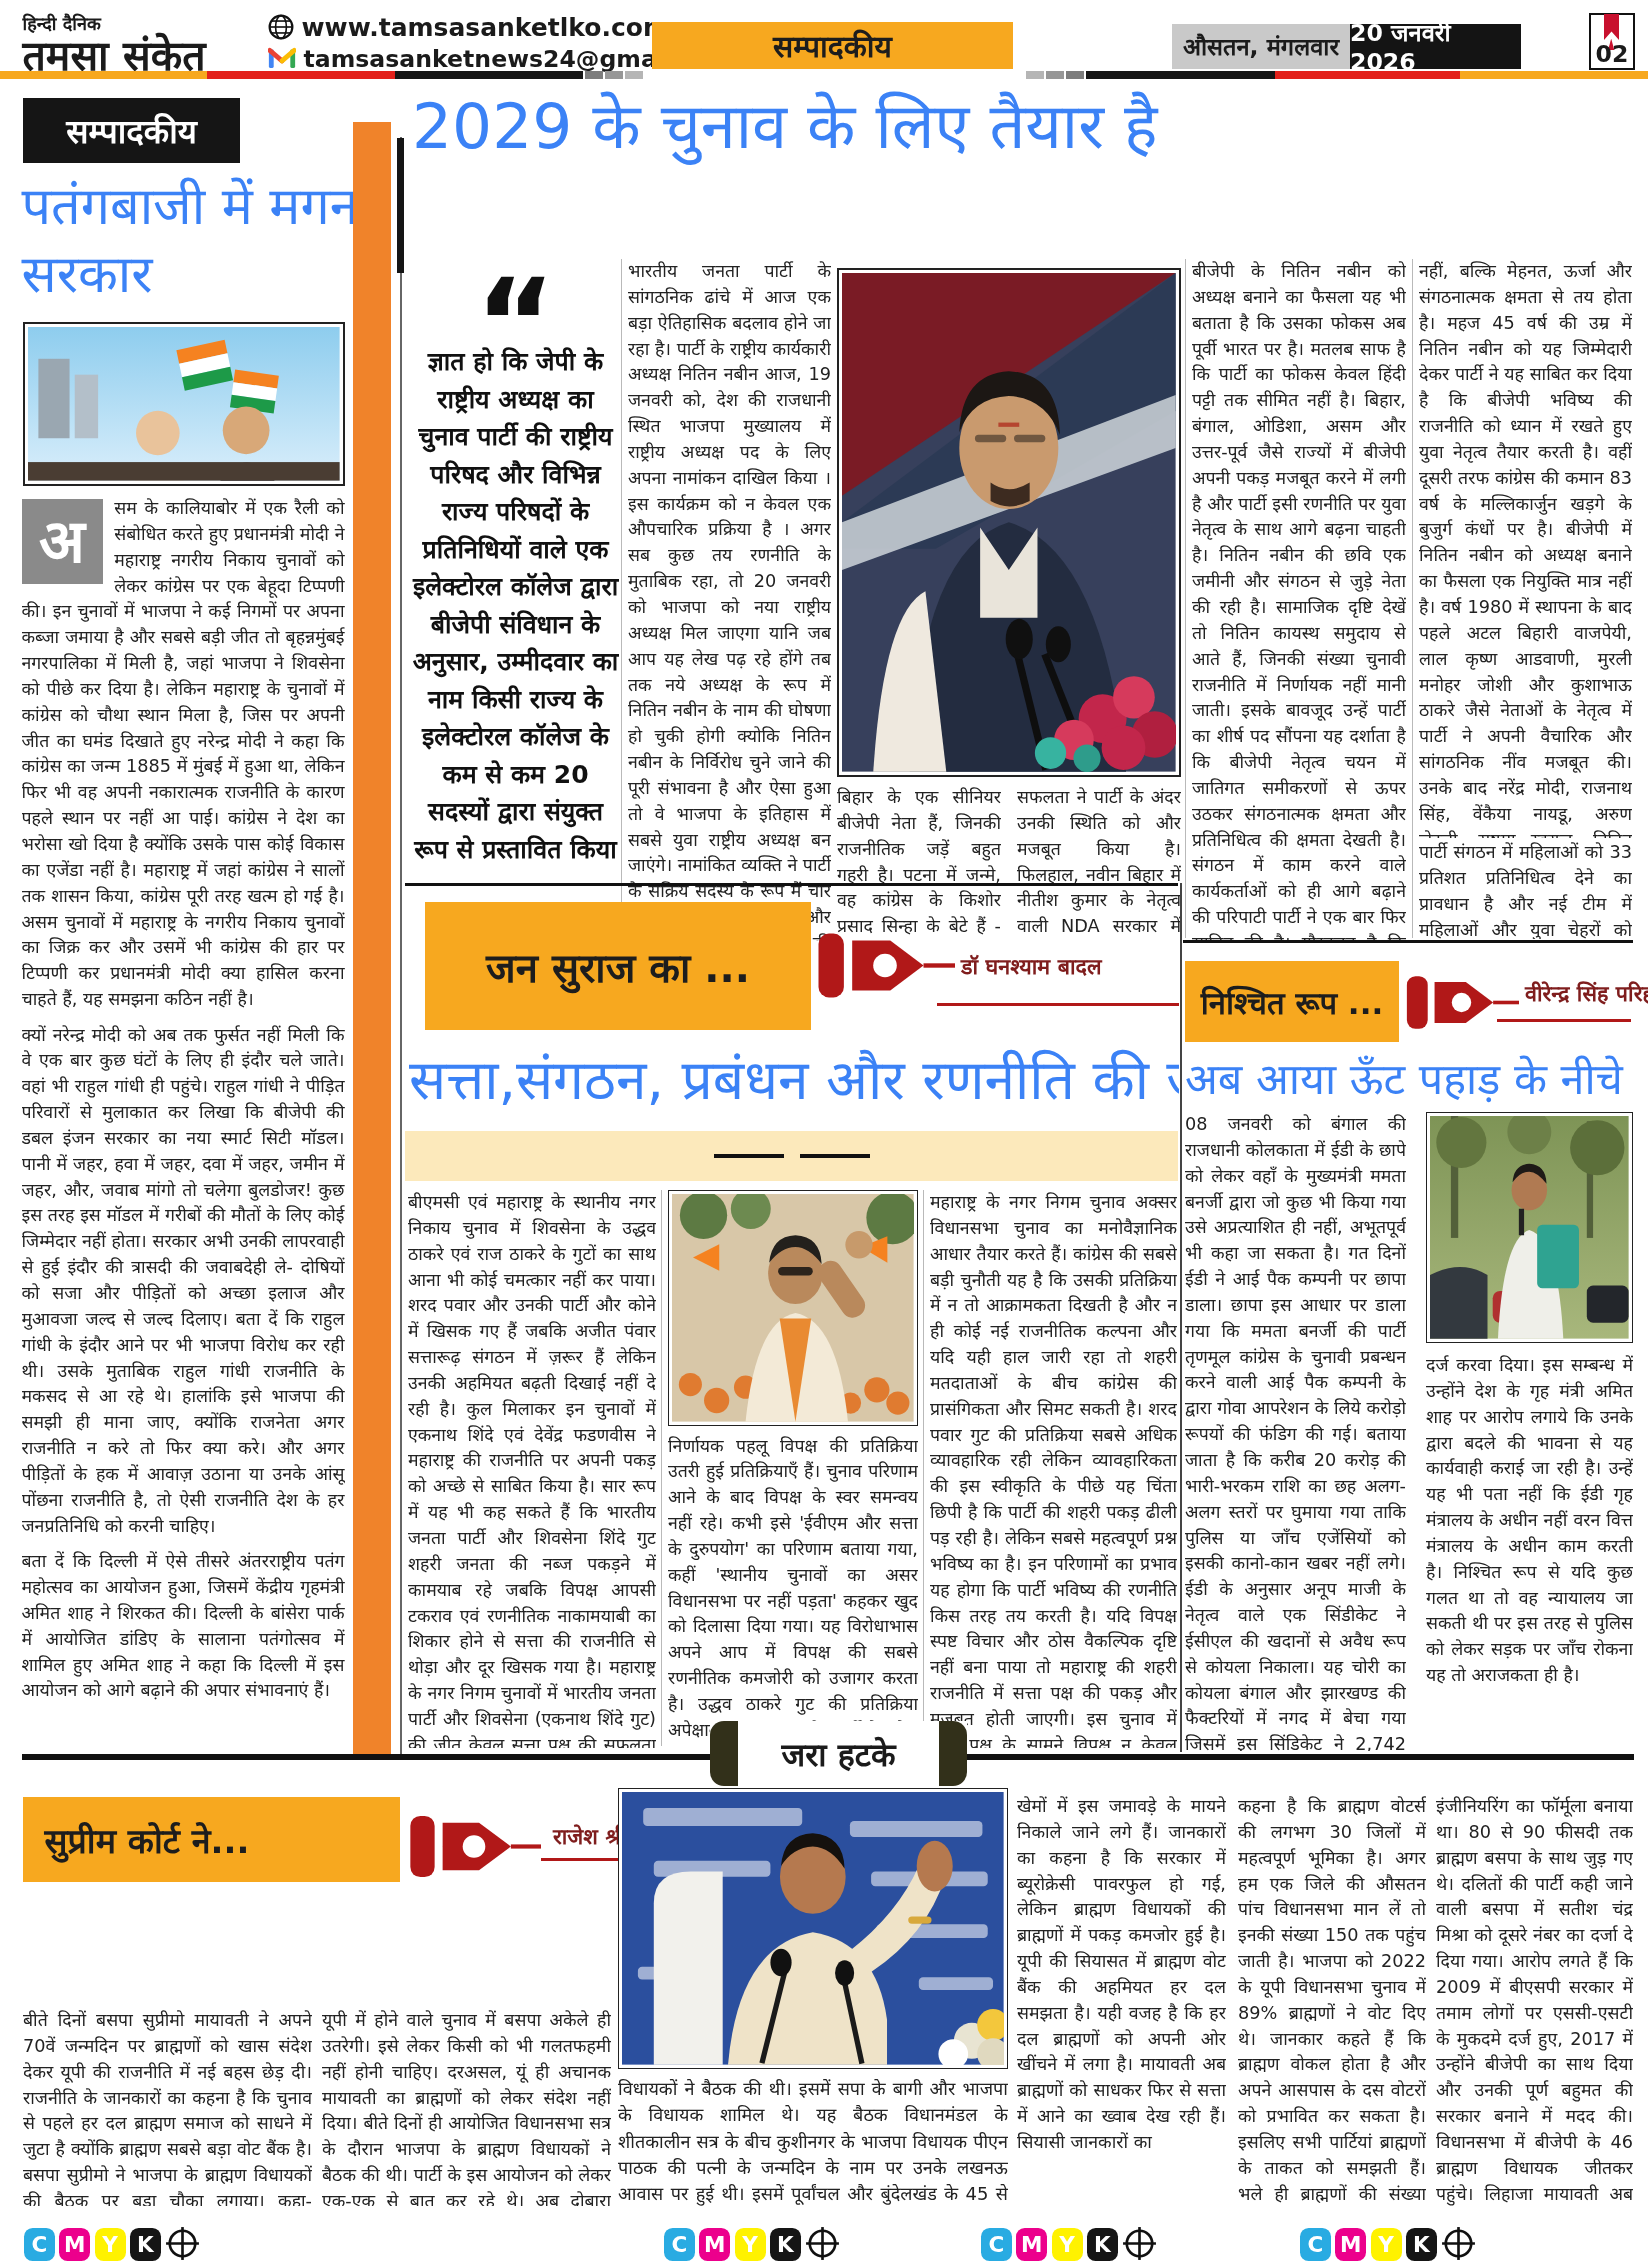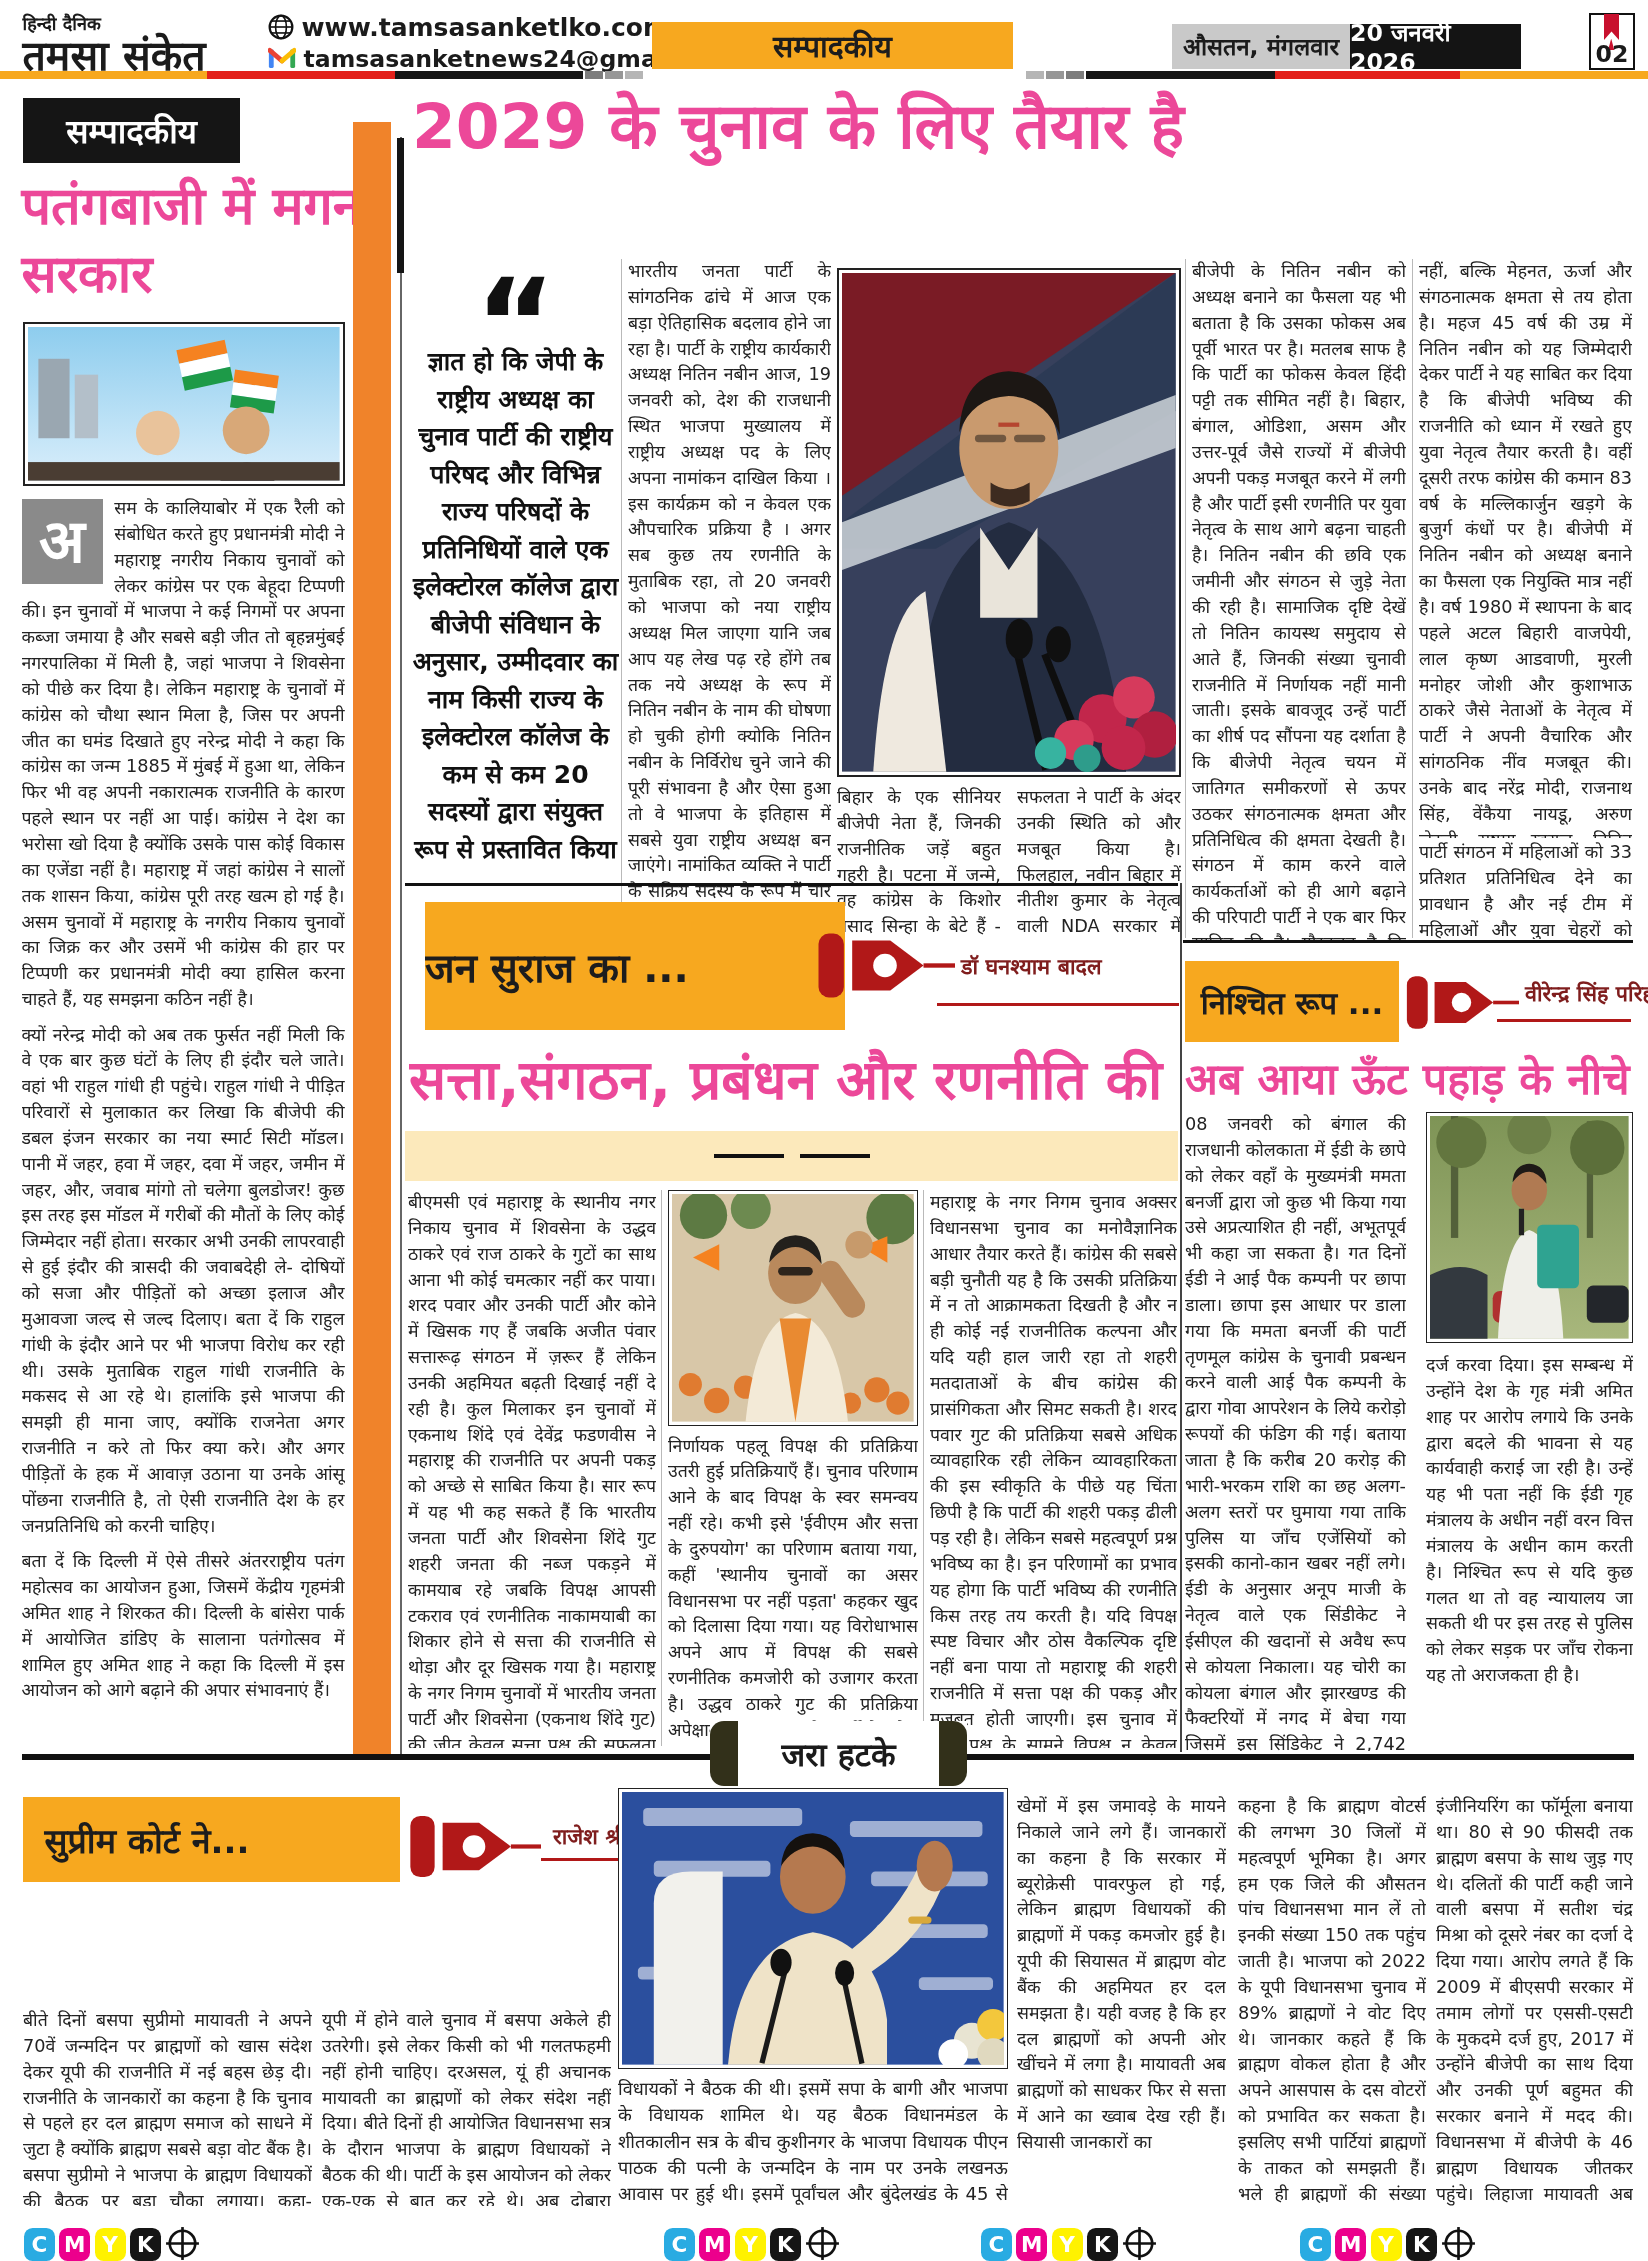--- a/index.html
+++ b/index.html
@@ -1,21 +1,21 @@
 <!DOCTYPE html>
 <html style="font-size:8.6px"><head>
 <meta charset="utf-8">
 <style>
   *{margin:0;padding:0;box-sizing:border-box}
   body{width:1648px;height:2261px;position:relative;background:#fff;
        font-family:"DejaVu Sans","Liberation Sans",sans-serif;color:#1b1b1b;overflow:hidden}
   .abs{position:absolute}
   .b{font-weight:bold}
   .col{text-align:justify;overflow:hidden;font-size:17.7px;line-height:1.46;color:#222}
-  .hl{font-weight:bold;color:#ec4899}
+  .hl{font-weight:normal;color:#3b82f6}
   .kicker{background:#F7A81F;display:flex;align-items:center;font-weight:bold;color:#1d1d1d;overflow:hidden}
   .photo{border:2.1px solid #222;background:#fff;padding:3.2px;overflow:hidden}
   .photo svg{width:100%;height:100%;display:block}
   .vline{background:#b9b9b9;width:1.1px}
   .rule{background:#111}
   .redline{background:#B11818;height:2.7px}
   .byline{font-weight:bold;font-size:21.5px;color:#7f1d1d;white-space:nowrap}
   .cmyk{display:flex;gap:4.3px;align-items:center}
   .chip{width:31px;height:33px;border-radius:8.6px;display:flex;align-items:center;justify-content:center;
         color:#fff;font-weight:bold;font-size:21.5px}
@@ -180,21 +180,21 @@
 <div class="abs col" style="left:1192px;top:259px;width:214px;height:681px">बीजेपी के नितिन नबीन को अध्यक्ष बनाने का फैसला यह भी बताता है कि उसका फोकस अब पूर्वी भारत पर है। मतलब साफ है कि पार्टी का फोकस केवल हिंदी पट्टी तक सीमित नहीं है। बिहार, बंगाल, ओडिशा, असम और उत्तर-पूर्व जैसे राज्यों में बीजेपी अपनी पकड़ मजबूत करने में लगी है और पार्टी इसी रणनीति पर युवा नेतृत्व के साथ आगे बढ़ना चाहती है। नितिन नबीन की छवि एक जमीनी और संगठन से जुड़े नेता की रही है। सामाजिक दृष्टि देखें तो नितिन कायस्थ समुदाय से आते हैं, जिनकी संख्या चुनावी राजनीति में निर्णायक नहीं मानी जाती। इसके बावजूद उन्हें पार्टी का शीर्ष पद सौंपना यह दर्शाता है कि बीजेपी नेतृत्व चयन में जातिगत समीकरणों से ऊपर उठकर संगठनात्मक क्षमता और प्रतिनिधित्व की क्षमता देखती है। संगठन में काम करने वाले कार्यकर्ताओं को ही आगे बढ़ाने की परिपाटी पार्टी ने एक बार फिर साबित की है। गौरतलब है कि बीजेपी अध्यक्ष का चुनाव सिर्फ वरिष्ठता या वंश</div>
 <div class="abs vline" style="left:1185px;top:259px;height:679px"></div>
 <div class="abs col" style="left:1419px;top:259px;width:213px;height:579px">नहीं, बल्कि मेहनत, ऊर्जा और संगठनात्मक क्षमता से तय होता है। महज 45 वर्ष की उम्र में नितिन नबीन को यह जिम्मेदारी देकर पार्टी ने यह साबित कर दिया है कि बीजेपी भविष्य की राजनीति को ध्यान में रखते हुए युवा नेतृत्व तैयार करती है। वहीं दूसरी तरफ कांग्रेस की कमान 83 वर्ष के मल्लिकार्जुन खड़गे के बुजुर्ग कंधों पर है। बीजेपी में नितिन नबीन को अध्यक्ष बनाने का फैसला एक नियुक्ति मात्र नहीं है। वर्ष 1980 में स्थापना के बाद पहले अटल बिहारी वाजपेयी, लाल कृष्ण आडवाणी, मुरली मनोहर जोशी और कुशाभाऊ ठाकरे जैसे नेताओं के नेतृत्व में पार्टी ने अपनी वैचारिक और सांगठनिक नींव मजबूत की। उनके बाद नरेंद्र मोदी, राजनाथ सिंह, वेंकैया नायडू, अरुण जेटली, सुषमा स्वराज, नितिन गडकरी, जेपी नड्डा, अमित शाह आदि। प्रह्लाद जोशी और अनुराग ठाकुर जैसी तीसरी पीढ़ी के साथ मिलकर पार्टी ने संगठनात्मक विस्तार कर सत्ता तक पहुंचाया।</div>
 <div class="abs vline" style="left:1412px;top:259px;height:679px"></div>
 <div class="abs" style="left:1419px;top:840px;width:213px;height:99px;overflow:hidden">
   <div class="col" style="width:100%">पार्टी संगठन में महिलाओं को 33 प्रतिशत प्रतिनिधित्व देने का प्रावधान है और नई टीम में महिलाओं और युवा चेहरों को आगे लाने की तैयारी है।</div>
 
 </div>
 
 <div class="abs rule" style="left:405px;top:883px;width:773px;height:3.2px"></div>
-<div class="abs kicker" style="left:425px;top:902px;width:420px;height:128px;">
+<div class="abs kicker" style="left:425px;top:902px;width:386px;height:128px;justify-content:center">
   <span style="font-size:40px">जन सुराज का ...</span>
 </div>
 <div class="pen" style="left:815px;top:908px">
   <svg width="140" height="115" viewBox="0 0 320 170">
     <rect x="8" y="12" width="58" height="146" rx="24" fill="#B11818"></rect>
     <path d="M85 28 L172 28 L248 85 L172 142 L85 142 Z" fill="#B11818"></path>
     <circle cx="160" cy="85" r="27" fill="#fff"></circle>
     <rect x="248" y="80" width="72" height="10" fill="#B11818"></rect>
   </svg>
 </div>

